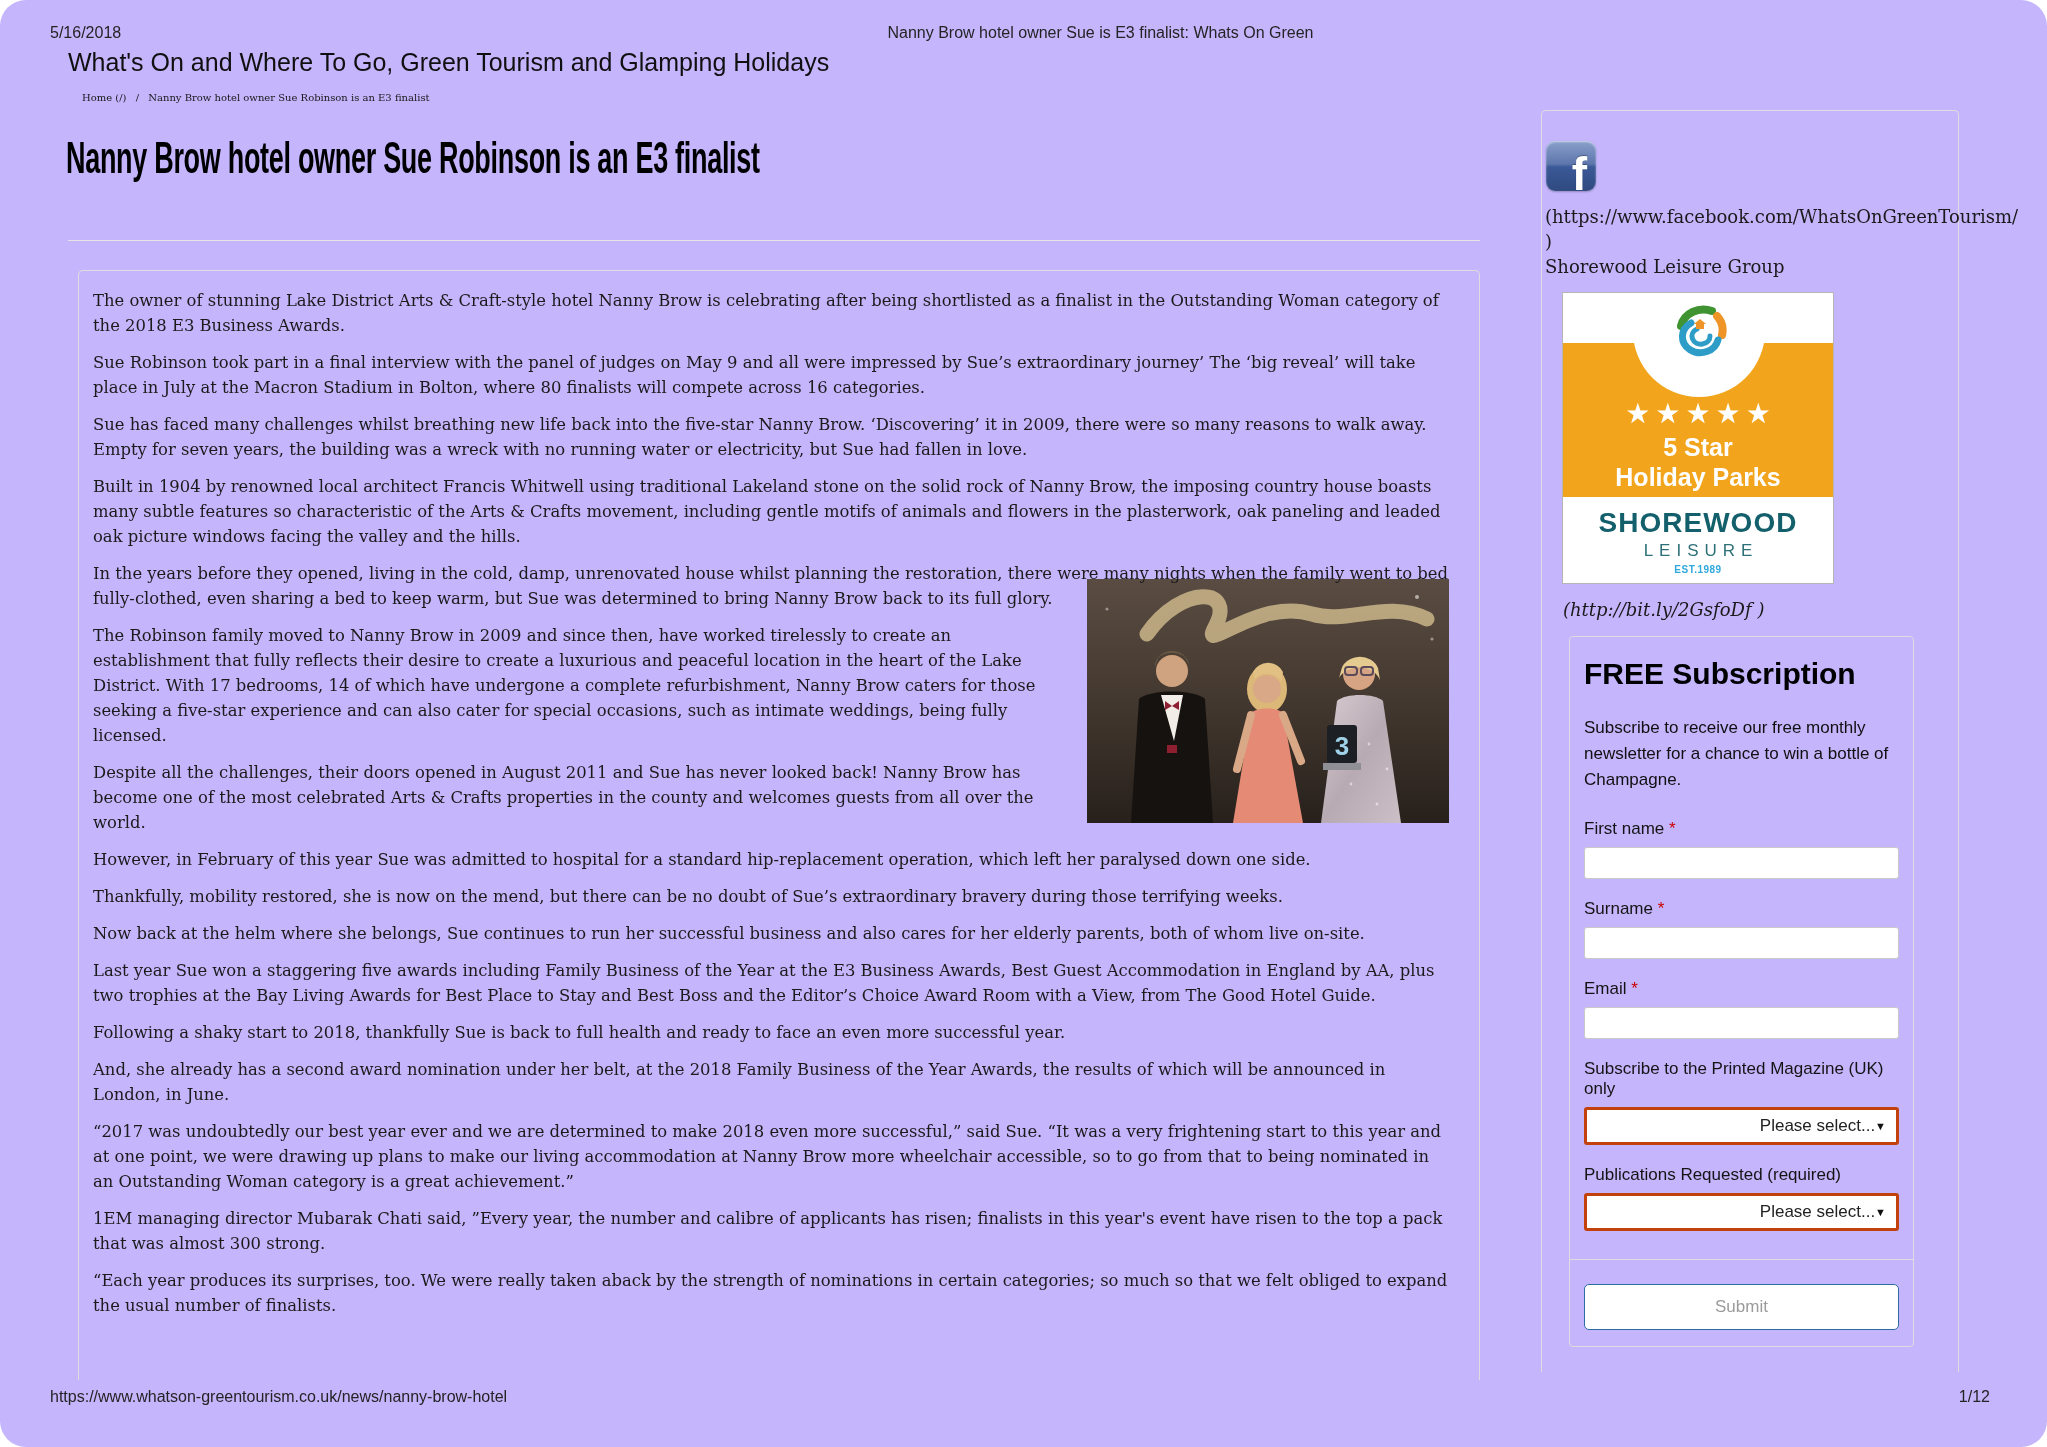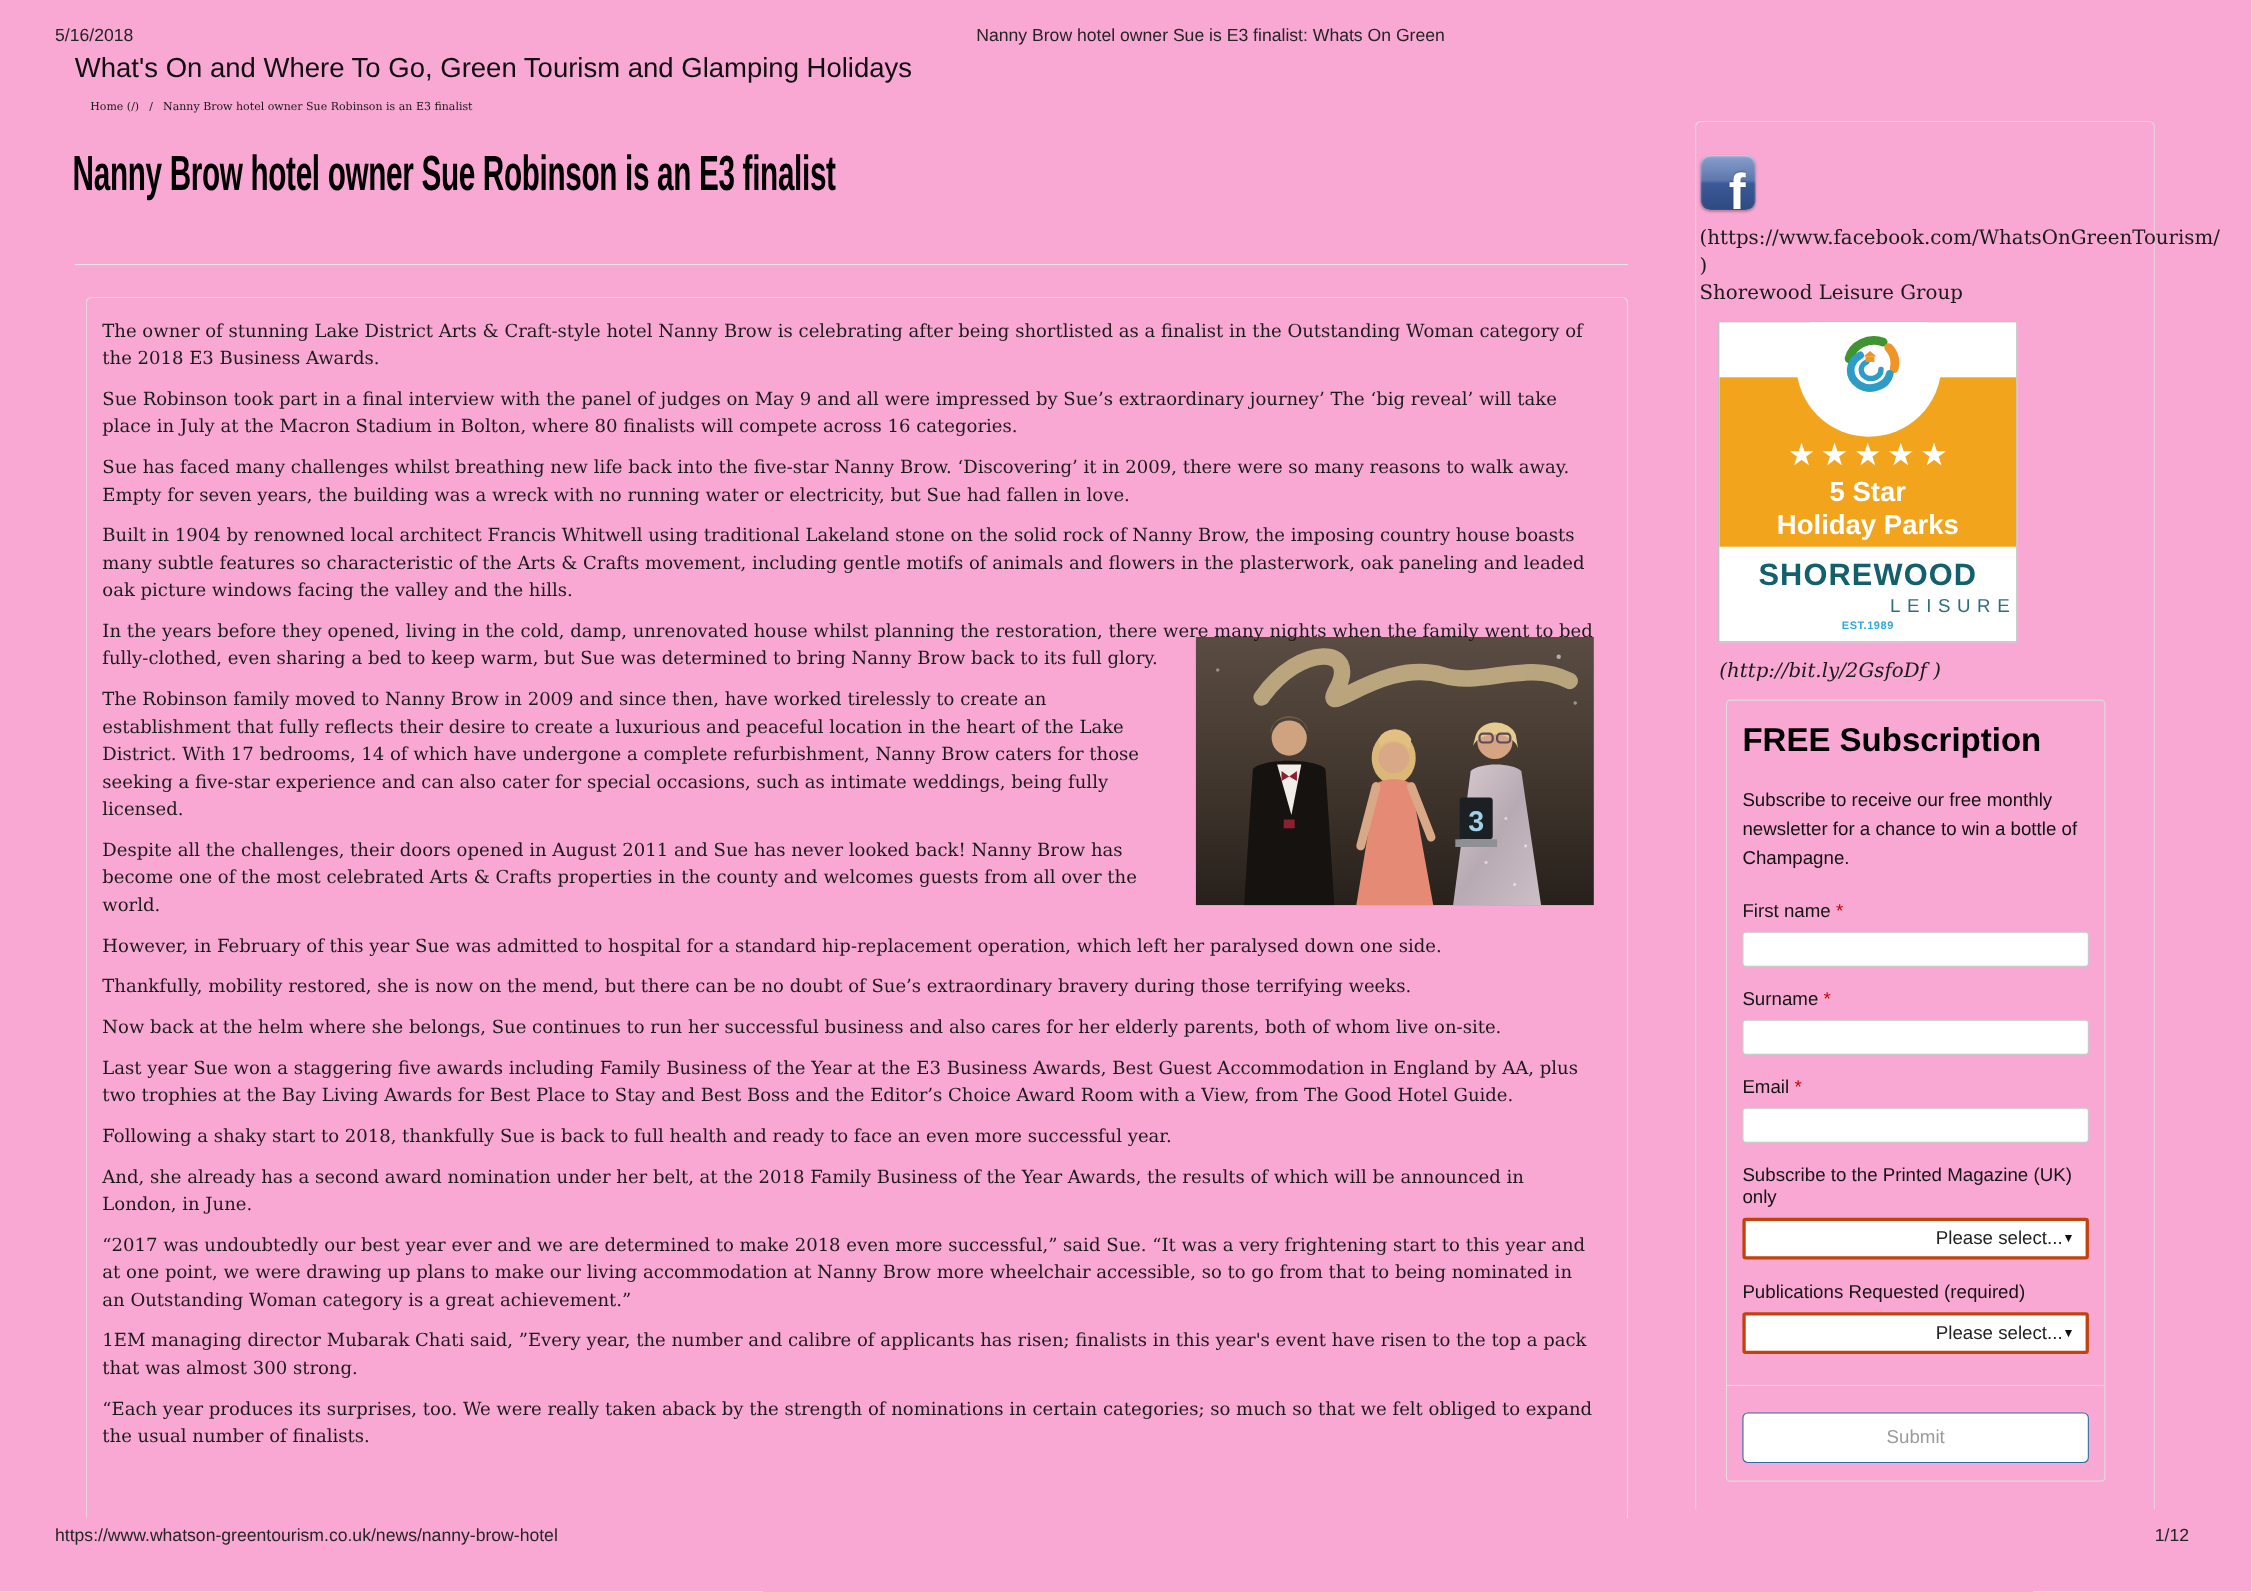--- a/index.html
+++ b/index.html
@@ -1,19 +1,19 @@
 <!DOCTYPE html>
 <html><head>
 <meta charset="utf-8">
 <style>
   * { margin:0; padding:0; box-sizing:border-box; }
   html,body { background:#fff; }
   .page {
-    position:relative; width:2047px; height:1447px; background:#f9a8d4;
-    font-family:"Liberation Sans", sans-serif; color:#1a1a1a; overflow:hidden;
+    position:relative; width:2047px; height:1447px; background:#c4b5fd;
+    font-family:"Liberation Sans", sans-serif; color:#1a1a1a; overflow:hidden;border-radius:26px;
   }
 
   
   .print-date { position:absolute; left:50px; top:24px; font-size:16px; color:#242424; }
   .print-doc-title { position:absolute; left:154px; right:0; top:24px; text-align:center; font-size:16px; color:#242424; }
   .print-url { position:absolute; left:50px; top:1388px; font-size:16px; color:#242424; }
   .page-indicator { position:absolute; right:57px; top:1388px; font-size:16px; color:#242424; }
 
   
   .site-title { position:absolute; left:68px; top:48px; font-family:Liberation Sans, sans-serif; font-size:25px; font-weight:400; color:#101010; }
@@ -64,21 +64,21 @@
     position:relative; margin:13px 0 0 17px; width:272px; height:292px;
     border:1px solid #b5b5b5; background:#fff; overflow:hidden; cursor:pointer;
   }
   .badge-orange { position:absolute; left:0; top:50px; width:100%; height:154px; background:#F2A51C; }
   .badge-dome { position:absolute; left:70px; top:-28px; width:132px; height:132px; border-radius:50%; background:#fff; }
   .badge-globe { position:absolute; left:107px; top:9px; width:58px; height:58px; }
   .badge-stars { position:absolute; top:104px; width:100%; text-align:center; color:#fff; font-size:28px; letter-spacing:5px; text-indent:5px; }
   .badge-line1 { position:absolute; top:140px; width:100%; text-align:center; color:#fff; font-size:25px; font-weight:700; }
   .badge-line2 { position:absolute; top:170px; width:100%; text-align:center; color:#fff; font-size:25px; font-weight:700; }
   .badge-brand { position:absolute; top:214px; width:100%; text-align:center; color:#135F6B; font-size:28px; font-weight:700; letter-spacing:1px; }
-  .badge-brand-sub { position:absolute; top:248px; width:100%; text-align:right; color:#2d7078; font-size:17px; letter-spacing:6px; text-indent:6px; }
+  .badge-brand-sub { position:absolute; top:248px; width:100%; text-align:center; color:#2d7078; font-size:17px; letter-spacing:6px; text-indent:6px; }
   .badge-est { position:absolute; top:271px; width:100%; text-align:center; color:#2FA8DC; font-size:10px; font-weight:700; letter-spacing:0.5px; }
   .badge-link { font-family:"DejaVu Serif", serif; font-size:18px; margin:15px 0 0 18px;font-style:italic; }
 
   .sub-form {
     margin:16px 0 0 24px; width:345px; border:1px solid #ddd; border-radius:4px;
     padding:18px 14px 16px;
   }
   .sub-form-title { font-size:30px; font-weight:700; color:#000; margin:2px 0 24px; }
   .sub-form-desc { font-size:17px; line-height:26px; color:#101010; margin-bottom:26px; }
   .field { margin-bottom:20px; }

